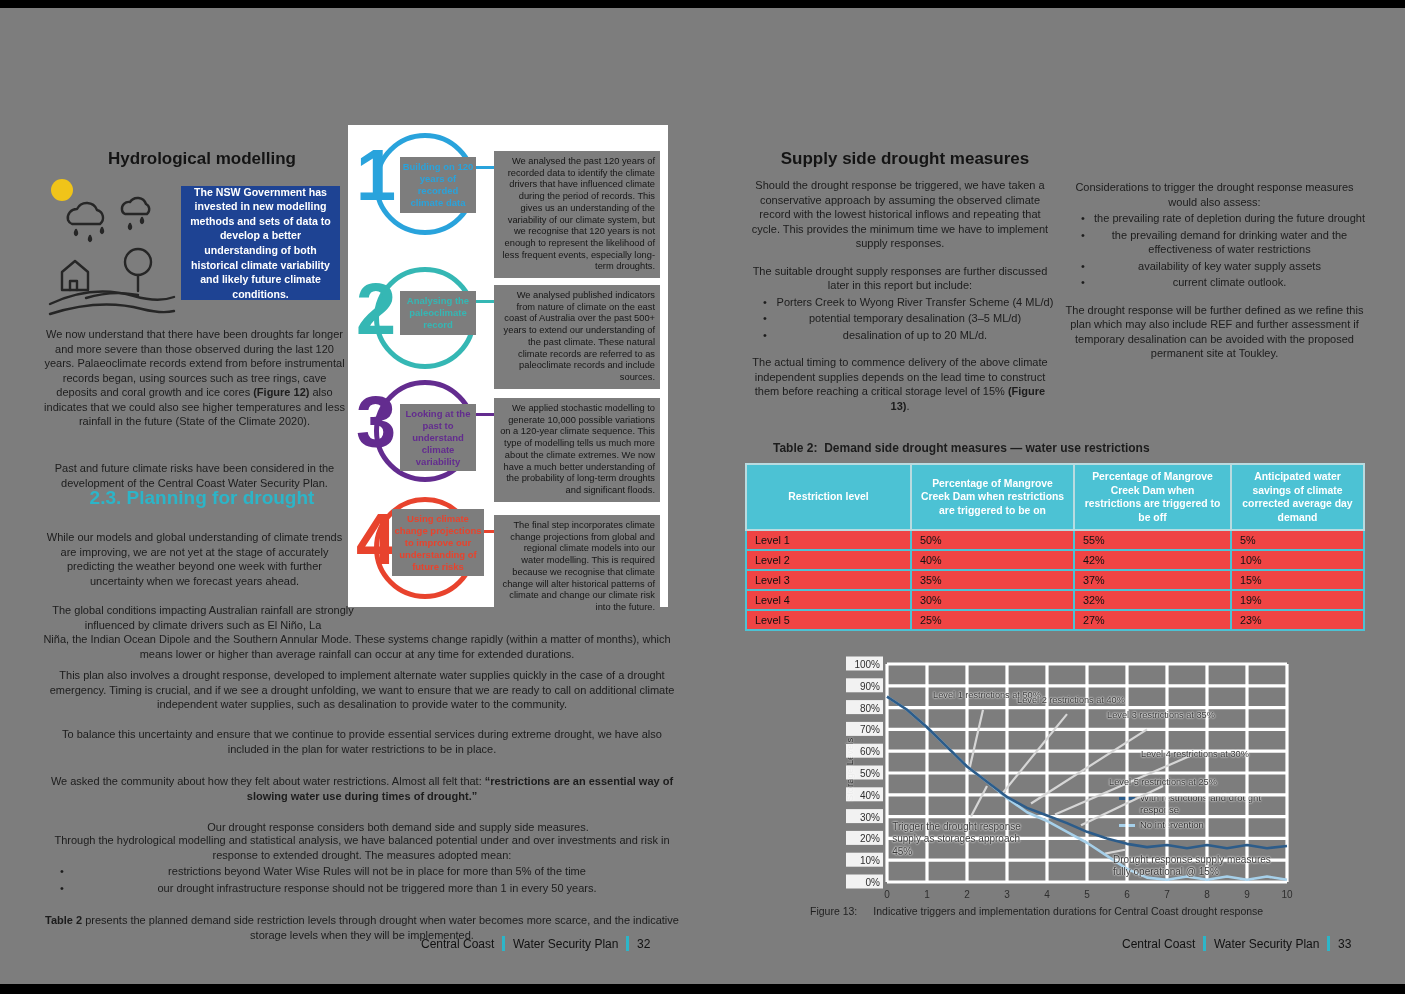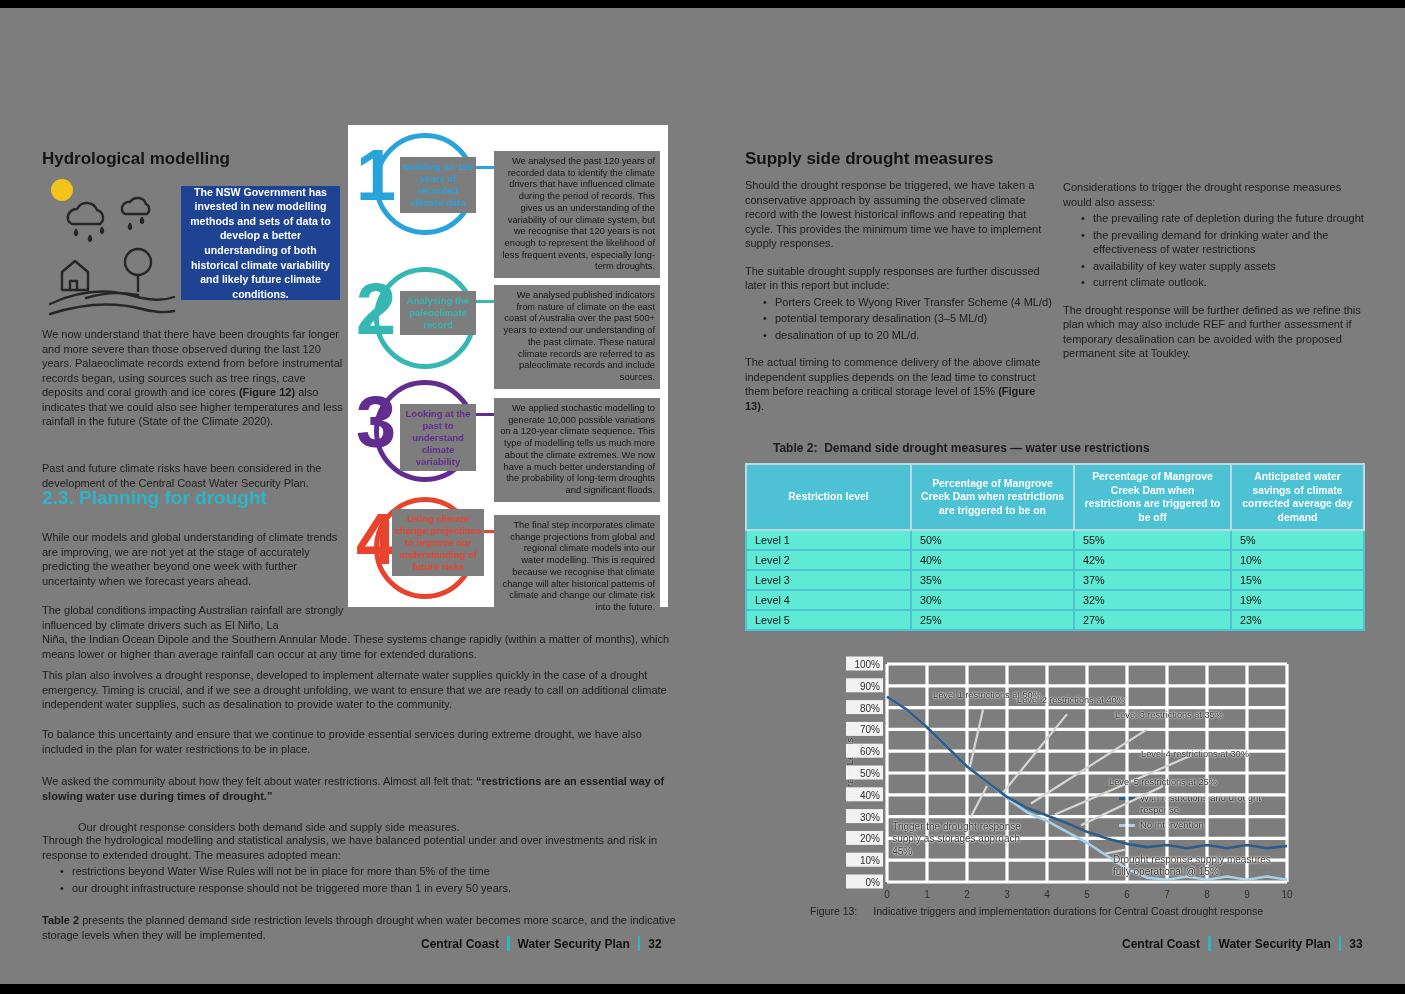--- a/index.html
+++ b/index.html
@@ -1,21 +1,21 @@
 <!DOCTYPE html>
 <html><head>
 <meta charset="utf-8">
 <style>
   html,body{margin:0;padding:0;}
   body{font-family:"Liberation Sans",sans-serif;background:#555;}
   .canvas{position:relative;width:1405px;height:994px;background:#7d7d7d;overflow:hidden;color:#1c1c1c;}
   .bar{position:absolute;left:0;width:1405px;background:#000;}
   .bar.top{top:0;height:8px;}
   .bar.bottom{top:984px;height:10px;}
-  .blk{position:absolute;font-size:11px;line-height:1.32;color:#1c1c1c;}
+  .blk{position:absolute;font-size:11px;line-height:1.32;color:#1c1c1c;text-align:center;}
   .b{font-weight:bold;}
   h1.doc{font-size:17px;font-weight:bold;margin:0;color:#141414;}
   .teal-h{font-size:19px;font-weight:bold;color:#2cb5c8;}
   .callout{position:absolute;left:181px;top:186px;width:159px;height:114px;background:#1e4393;color:#fff;
     font-weight:bold;font-size:10.6px;line-height:1.38;text-align:center;display:flex;align-items:center;
     justify-content:center;padding:4px 7px;box-sizing:border-box;}
   ul.bl{margin:2px 0 0 0;padding:0 0 0 30px;list-style:none;}
   ul.bl li{position:relative;margin:0 0 2px 0;}
   ul.bl li:before{content:"•";position:absolute;left:-12px;}
   
@@ -29,21 +29,21 @@
   .step-label{position:absolute;left:52px;top:24px;width:72px;background:#7d7d7d;color:var(--step-color);
     font-size:9.5px;font-weight:bold;text-align:center;line-height:1.25;padding:4px 2px;}
   .step-desc{position:absolute;left:146px;top:18px;width:166px;background:#7d7d7d;color:#161616;
     font-size:9.3px;line-height:1.26;text-align:right;padding:5px 5px;box-sizing:border-box;}
   .step.s4 .step-label{left:44px;width:88px;top:12px;}
   
   .tbl-title{position:absolute;left:773px;top:441px;font-size:12px;font-weight:bold;}
   table.t2{position:absolute;left:745px;top:463px;width:618px;border-collapse:collapse;table-layout:fixed;}
   table.t2 th{background:#4cc2d4;color:#fff;font-size:10.4px;font-weight:bold;text-align:center;
     padding:5px 6px;border:2px solid #b9dbe0;line-height:1.3;}
-  table.t2 td{background:#5eead4;color:#121212;font-size:10.8px;padding:3px 8px;border:2px solid #4cc2d4;}
+  table.t2 td{background:#ef4444;color:#121212;font-size:10.8px;padding:3px 8px;border:2px solid #4cc2d4;}
   table.t2{border:2px solid #4cc2d4;}
   
   .chart{position:absolute;left:832px;top:656px;width:465px;height:250px;}
   .chart svg{position:absolute;left:0;top:0;}
   .ylab{position:absolute;left:-48px;top:108px;width:130px;text-align:center;font-size:9.5px;color:#2e2e2e;
     transform:rotate(-90deg);text-shadow:0 0 2px #fff;}
   .chart-ann{position:absolute;transform:translateX(-50%);font-size:9.2px;color:#3a3a3a;text-align:center;
     line-height:1.25;text-shadow:0 0 2px #fff,0 0 2px #fff;}
   .ann-0{width:112px;}
   .ann-1{width:120px;}
@@ -52,21 +52,21 @@
   .ann-4{width:148px;white-space:nowrap;}
   .ann-5{width:148px;text-align:left;font-size:10px;}
   .ann-6{width:172px;text-align:left;font-size:10px;}
   .legend{position:absolute;left:287px;top:136px;width:180px;font-size:9.5px;color:#2e2e2e;
     text-shadow:0 0 2px #fff,0 0 2px #fff;line-height:1.3;}
   .legend-row{display:flex;align-items:flex-start;margin-bottom:2px;}
   .legend-swatch{flex:0 0 16px;height:3px;margin:5px 5px 0 0;}
   .caption{position:absolute;left:810px;top:905px;font-size:10.5px;color:#1f1f1f;}
   .caption .gap{display:inline-block;width:16px;}
   
-  .footer{position:absolute;top:936px;display:flex;align-items:center;font-size:12px;font-weight:bold;color:#111;}
+  .footer{position:absolute;top:936px;display:flex;align-items:center;font-size:12px;font-weight:normal;color:#111;}
   .footer .sep{width:2.5px;height:15px;background:#2cb5c8;margin:0 8px;}
   .f-left{left:421px;}
   .f-right{left:1122px;}
   .illus{position:absolute;left:46px;top:178px;width:132px;height:140px;}
 </style>
 </head>
 <body>
 
 <div class="canvas">
   <div class="bar top"></div>
@@ -319,21 +319,21 @@
           <text x="215" y="242" text-anchor="middle" font-size="10" fill="#2e2e2e">4</text>
           <text x="255" y="242" text-anchor="middle" font-size="10" fill="#2e2e2e">5</text>
           <text x="295" y="242" text-anchor="middle" font-size="10" fill="#2e2e2e">6</text>
           <text x="335" y="242" text-anchor="middle" font-size="10" fill="#2e2e2e">7</text>
           <text x="375" y="242" text-anchor="middle" font-size="10" fill="#2e2e2e">8</text>
           <text x="415" y="242" text-anchor="middle" font-size="10" fill="#2e2e2e">9</text>
           <text x="455" y="242" text-anchor="middle" font-size="10" fill="#2e2e2e">10</text>
         </svg>
         <div class="chart-ann ann-0" style="left: 155px; top: 34.16px;">Level 1 restrictions at 50%</div>
         <div class="chart-ann ann-1" style="left: 239px; top: 38.52px;">Level 2 restrictions at 40%</div>
-        <div class="chart-ann ann-2" style="left: 337px; top: 53.78px;">Level 3 restrictions at 35%</div>
+        <div class="chart-ann ann-2" style="left: 329px; top: 53.78px;">Level 3 restrictions at 35%</div>
         <div class="chart-ann ann-3" style="left: 363px; top: 93.02px;">Level 4 restrictions at 30%</div>
         <div class="chart-ann ann-4" style="left: 331px; top: 121.36px;">Level 5 restrictions at 25%</div>
         <div class="chart-ann ann-5" style="left: 134.2px; top: 164.96px;">Trigger the drought response supply as storages approach 45%</div>
         <div class="chart-ann ann-6" style="left: 367px; top: 197.66px;">Drought response supply measures fully operational @ 15%</div>
       </div>
 
     <div class="caption">
       <span>Figure 13:</span><span class="gap"></span><span>Indicative triggers and implementation durations for Central Coast drought response</span>
     </div>
 

